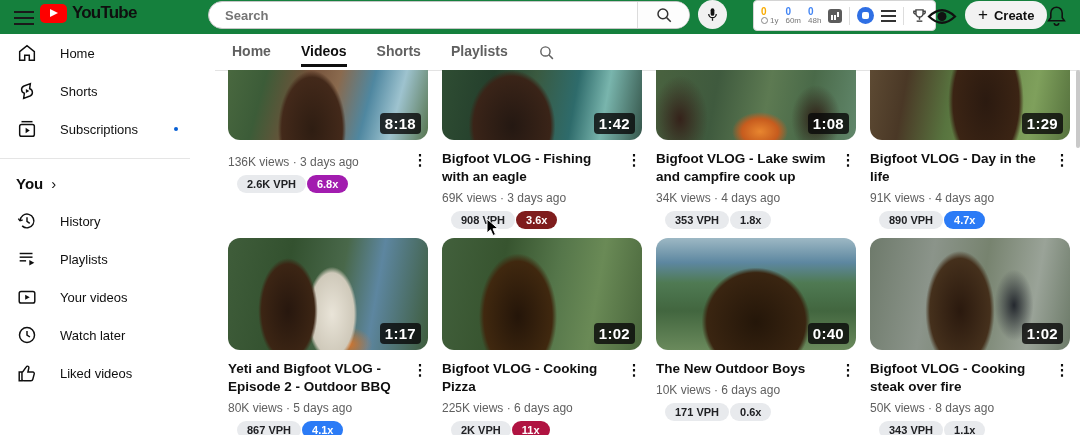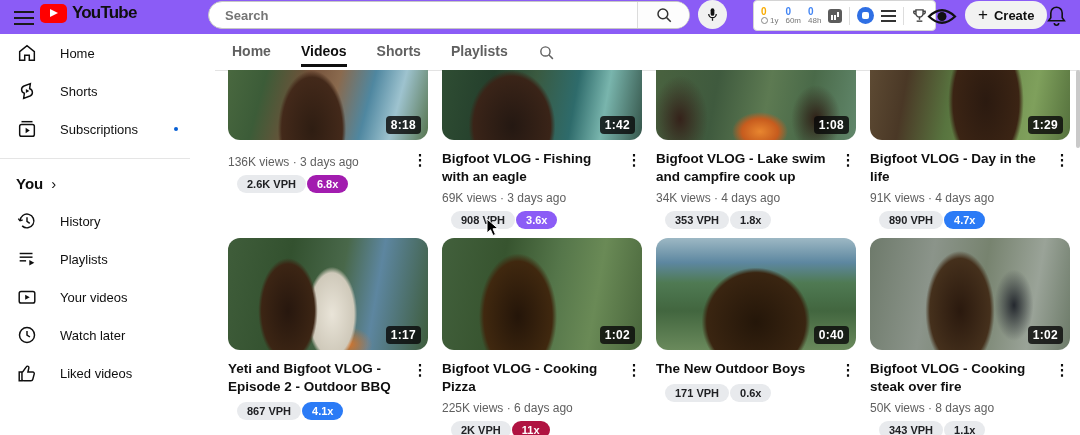--- a/index.html
+++ b/index.html
@@ -1,20 +1,20 @@
 <!DOCTYPE html>
 <html><head>
 <meta charset="utf-8">
 <style>
   * { margin:0; padding:0; box-sizing:border-box; }
   html,body { width:1080px; height:435px; overflow:hidden; background:#fff;
     font-family:"Liberation Sans", sans-serif; color:#0f0f0f; }
 
   
-  #topbar { position:absolute; left:0; top:0; width:1080px; height:34px; background:#8b5cf6; }
+  #topbar { position:absolute; left:0; top:0; width:1080px; height:34px; background:#15803d; }
   #hamburger { position:absolute; left:14px; top:7px; width:20px; height:16px; cursor:pointer; }
   #hamburger span { display:block; height:2px; background:#1a1a1a; margin:4px 0; }
   #logo { position:absolute; left:40px; top:3px; display:flex; align-items:center; gap:5px; cursor:pointer; }
   #logo .play { width:27px; height:19px; background:#ff0000; border-radius:5px; position:relative; }
   #logo .play::after { content:""; position:absolute; left:10px; top:5px; border-left:8px solid #fff;
     border-top:4.5px solid transparent; border-bottom:4.5px solid transparent; }
   #logo .word { font-size:17px; font-weight:bold; letter-spacing:-0.8px; }
 
   #searchbar { position:absolute; left:208px; top:1px; width:482px; height:28px;
     border:1px solid #c6c6c6; border-radius:15px; display:flex; overflow:hidden; background:#fff; }
@@ -69,21 +69,21 @@
 
   
   .vrow { position:absolute; left:228px; width:842px; display:grid;
     grid-template-columns:repeat(4, 1fr); column-gap:14px; }
   #row1 { top:70px; }
   #row2 { top:238px; }
   .thumb { position:relative; width:100%; cursor:pointer; background:#888; }
   #row1 .thumb { height:70px; border-radius:0 0 12px 12px; }
   #row2 .thumb { height:112px; border-radius:12px; }
   .duration { position:absolute; right:7px; bottom:6px; background:rgba(10,10,10,0.82); color:#fff;
-    font-size:12px; font-weight:bold; padding:2px 5px; border-radius:4px; letter-spacing:0.3px; }
+    font-size:15px; font-weight:bold; padding:2px 5px; border-radius:4px; letter-spacing:0.3px; }
   .info { display:flex; margin-top:10px; }
   .tcol { flex:1; }
   .vtitle { font-size:13.5px; font-weight:bold; line-height:1.35; color:#0f0f0f; cursor:pointer;
     padding-right:6px; }
   .kebab { flex:0 0 16px; font-size:15px; font-weight:bold; color:#0f0f0f; cursor:pointer;
     text-align:center; line-height:1; padding-top:2px; letter-spacing:0; }
   .vmeta { font-size:12px; color:#606060; margin-top:5px; }
   .badges { display:flex; gap:1px; margin-top:6px; margin-left:9px; align-items:center; }
   .pill { font-size:11px; font-weight:bold; padding:3px 10px; border-radius:10px; white-space:nowrap; }
   .vph { background:#e8eaed; color:#202124; }
@@ -275,21 +275,21 @@
   <div class="card">
     <div class="thumb" style="background-image:radial-gradient(ellipse 70px 90px at 35% 80%, #241812 0%, #3a2418 55%, rgba(58,36,24,0) 62%), linear-gradient(100deg, #2f4d33 0%, #243f2c 25%, #3a5a40 45%, #2e6b6b 65%, #79b5ad 80%, #35554a 100%)">
       <span class="duration">1:42</span>
     </div>
     <div class="info">
         <div class="tcol">
       <div class="vtitle">Bigfoot VLOG - Fishing with an eagle</div>
       <div class="vmeta">69K views · 3 days ago</div>
       <div class="badges">
         <span class="pill vph">908 VPH</span>
-        <span class="pill" style="background:#8b5cf6;color:#ffffff">3.6x</span>
+        <span class="pill" style="background:#7f1d1d;color:#ffffff">3.6x</span>
       </div>
     </div>
         <span class="kebab">⋮</span>
       </div>
   </div>
 
   <div class="card">
     <div class="thumb" style="background-image:radial-gradient(ellipse 40px 28px at 52% 88%, #e8862f 0%, #c75c1e 45%, rgba(199,92,30,0) 70%), radial-gradient(ellipse 45px 70px at 12% 70%, #35221a 0%, rgba(53,34,26,0) 62%), radial-gradient(ellipse 40px 55px at 80% 70%, #2f1f16 0%, rgba(47,31,22,0) 62%), linear-gradient(100deg, #49623f 0%, #3f5a3e 30%, #5d7a52 55%, #4a6a49 75%, #61876b 100%)">
       <span class="duration">1:08</span>
     </div>
@@ -325,20 +325,21 @@
 </div>
 
 <div class="vrow" id="row2">
   <div class="card">
     <div class="thumb" style="background-image:radial-gradient(ellipse 48px 85px at 30% 65%, #27170e 0%, #3c2514 55%, rgba(60,37,20,0) 62%), radial-gradient(ellipse 40px 75px at 52% 68%, #e9e4d8 0%, #cfc9ba 55%, rgba(207,201,186,0) 63%), radial-gradient(ellipse 35px 25px at 60% 95%, #d8742a 0%, rgba(216,116,42,0) 70%), linear-gradient(100deg, #3f5d3a 0%, #33512f 30%, #49684a 55%, #5d86a0 72%, #3e5c3b 100%)">
       <span class="duration">1:17</span>
     </div>
     <div class="info">
         <div class="tcol">
       <div class="vtitle">Yeti and Bigfoot VLOG - Episode 2 - Outdoor BBQ</div>
+      <div class="vmeta">80K views · 5 days ago</div>
       <div class="badges">
         <span class="pill vph">867 VPH</span>
         <span class="pill" style="background:#2b7bf6;color:#ffffff">4.1x</span>
       </div>
     </div>
         <span class="kebab">⋮</span>
       </div>
   </div>
 
   <div class="card">
@@ -358,20 +359,21 @@
       </div>
   </div>
 
   <div class="card">
     <div class="thumb" style="background-image:radial-gradient(ellipse 85px 85px at 50% 75%, #241609 0%, #3a2511 58%, rgba(58,37,17,0) 64%), linear-gradient(180deg, #9db8c4 0%, #5d87a0 22%, #4f7a53 40%, #42663f 65%, #6a8a5c 100%)">
       <span class="duration">0:40</span>
     </div>
     <div class="info">
         <div class="tcol">
       <div class="vtitle">The New Outdoor Boys</div>
+      <div class="vmeta">10K views · 6 days ago</div>
       <div class="badges">
         <span class="pill vph">171 VPH</span>
         <span class="pill" style="background:#e8eaed;color:#202124">0.6x</span>
       </div>
     </div>
         <span class="kebab">⋮</span>
       </div>
   </div>
 
   <div class="card">

